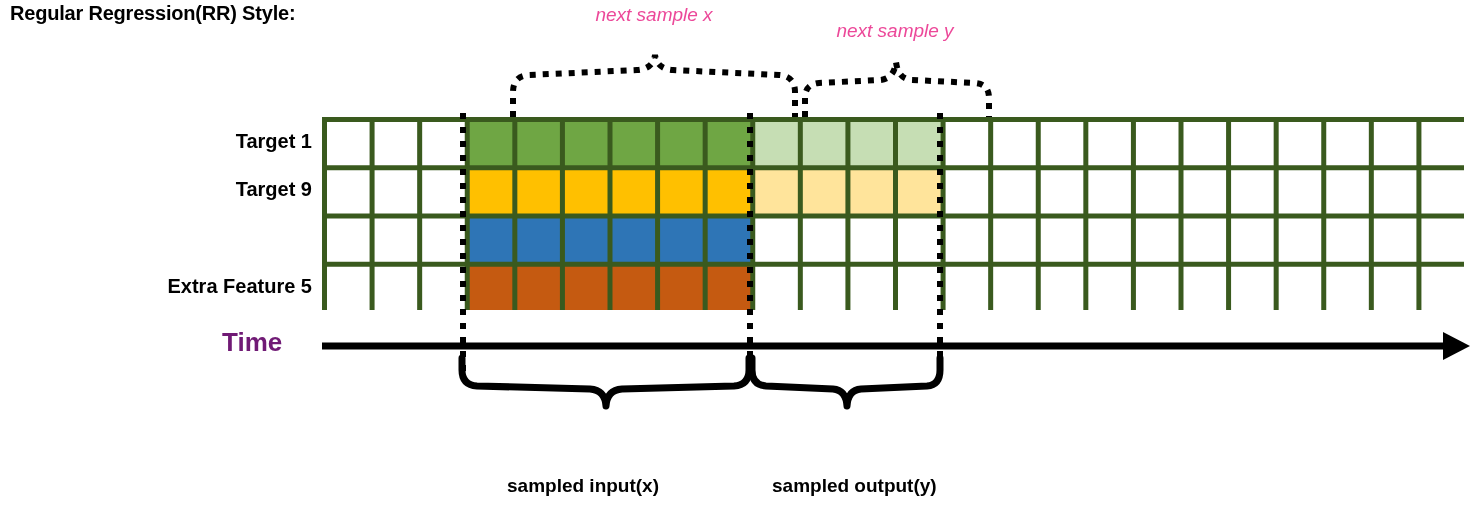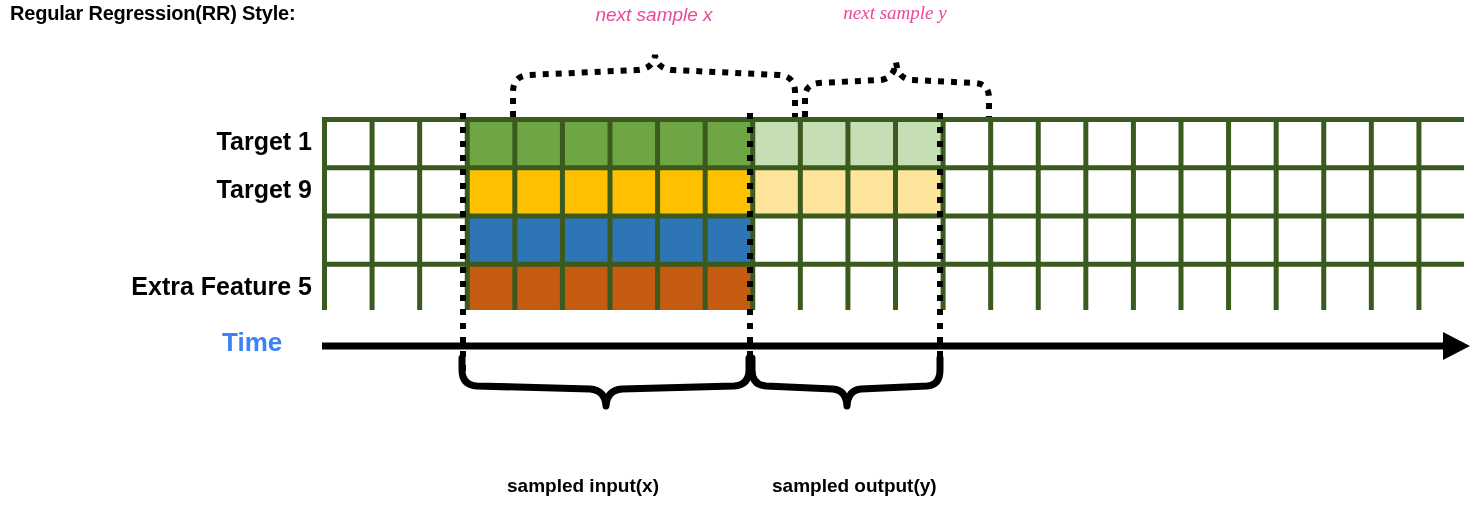--- a/index.html
+++ b/index.html
@@ -19,49 +19,49 @@
   }
 
   .toplabel{
     position:absolute;
     font-size:19px;font-style:italic;font-weight:500;color:#ec4899;
     white-space:nowrap;text-align:center;
   }
 
   .rowlabel{
     position:absolute;
-    font-size:25px;font-weight:bold;color:#000;
+    font-size:20px;font-weight:bold;color:#000;
     white-space:nowrap;text-align:right;
     height:48px;line-height:48px;
     right:1476px;
   }
 
   .timelabel{
     position:absolute;left:222px;top:327px;
-    font-size:26px;font-weight:bold;color:#3b82f6;
+    font-size:26px;font-weight:bold;color:#701a75;
     white-space:nowrap;
   }
 
   .botlabel{
     position:absolute;
     font-size:19px;font-weight:bold;color:#000;
     white-space:pre;line-height:25px;
   }
 
   svg.layer{position:absolute;left:0;top:0;width:1476px;height:516px;overflow:visible;}
 </style>
 </head>
 <body>
 
 <div id="stage">
 
   <div class="title">Regular Regression(RR) Style:</div>
 
   <div class="toplabel" style="left:556px;top:4px;width:196px;">next sample x</div>
-  <div class="toplabel" style="left:797px;top:2px;width:196px;font-family:Liberation Serif, serif;">next sample y</div>
+  <div class="toplabel" style="left:797px;top:20px;width:196px;">next sample y</div>
 
   <div class="rowlabel" style="left:20px;top:117px;width:292px;">Target 1</div>
   <div class="rowlabel" style="left:20px;top:165px;width:292px;">Target 9</div>
   <div class="rowlabel" style="left:20px;top:262px;width:292px;">Extra Feature 5</div>
 
   <div class="timelabel">Time</div>
 
   <div class="botlabel" style="left:507px;top:423px;">
     <div>sampled input(x)</div>
     

